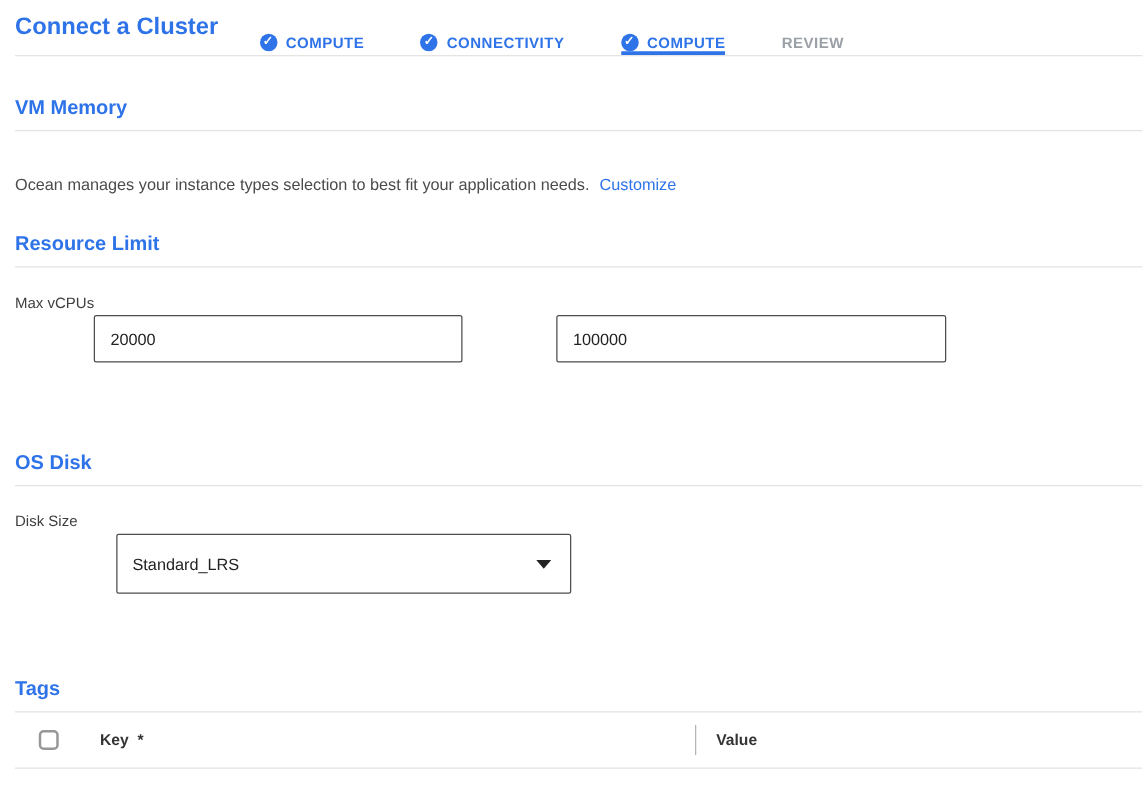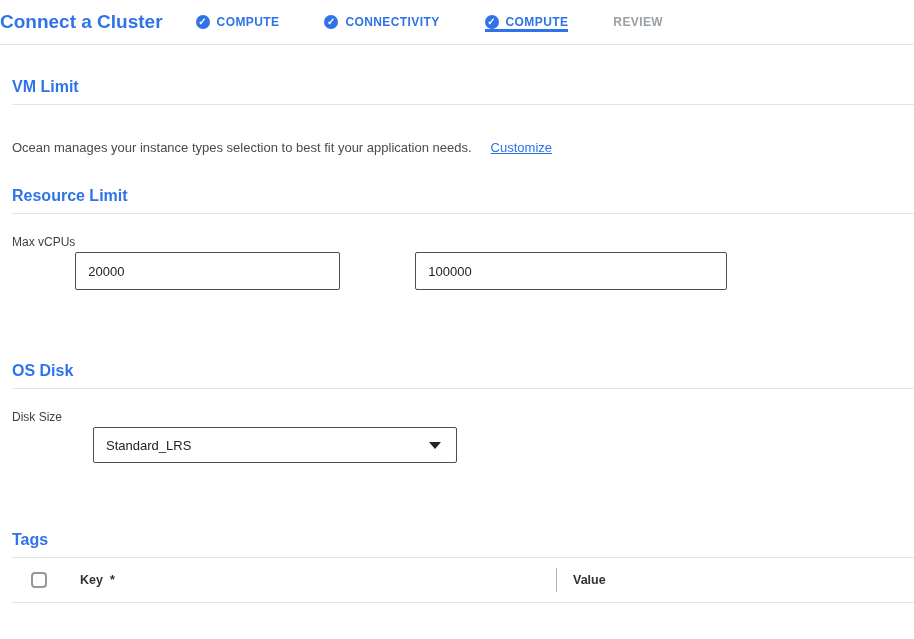--- a/index.html
+++ b/index.html
@@ -7,22 +7,23 @@
   body {
     width: 914px; height: 639px;
     background: #ffffff;
     font-family: "Liberation Sans", sans-serif;
     overflow: hidden;
     color: #3b3b3b;
   }
 
   
   .header {
-    display: flex; align-items: center;
+    display: flex; align-items: flex-end;
     height: 45px;
+    margin-left: 12px;
     border-bottom: 1px solid #e4e4e4;
   }
   .page-title {
     font-size: 19px; font-weight: 700;
     color: #2e73e8;
     align-self: center;
     white-space: nowrap;
   }
   .tabs { display: flex; margin-left: 33px; }
   .tab {
@@ -59,42 +60,41 @@
   .mt-rl   { margin-top: 32px; }
   .mt-os   { margin-top: 72px; }
   .mt-tags { margin-top: 68px; }
 
   .description {
     margin: 35px 0 0 12px;
     font-size: 13px; color: #4b4b4b;
   }
   .link {
     color: #2e73e8;
-    text-decoration: underline;
-    margin-left: 19px;
+    margin-left: 8px;
     cursor: pointer;
   }
 
   .fields-row { display: flex; margin-top: 21px; margin-left: 12px; }
   .field { display: flex; flex-direction: row; margin-right: 31px; }
   .field-label { font-size: 12px; color: #3f3f3f; }
   .text-input {
     margin-top: 17px;
-    height: 38px; width: 265px;
+    height: 38px; width: 295px;
     border: 1px solid #4d4d4d; border-radius: 2px;
     padding: 0 12px;
     font-size: 13px; color: #222222;
     font-family: "Liberation Sans", sans-serif;
     background: #ffffff;
     outline: none;
   }
   .wide { width: 312px; margin-left: 44px; }
   .select-box {
     margin-top: 17px;
-    height: 36px; width: 364px;
+    height: 48px; width: 364px;
     border: 1px solid #4d4d4d; border-radius: 2px;
     padding: 0 15px 0 12px;
     display: flex; align-items: center; justify-content: space-between;
     font-size: 13px; color: #222222;
     cursor: pointer;
     background: #ffffff;
   }
   .caret-down {
     width: 0; height: 0;
     border-left: 6px solid transparent;
@@ -147,21 +147,21 @@
     <div class="tab active">
       <span class="check-icon">✓</span>
       <span>COMPUTE</span>
     </div>
     <div class="tab upcoming">
       <span>REVIEW</span>
     </div>
   </div>
 </div>
 
-<div class="section-title mt-vm">VM Limit</div>
+<div class="section-title mt-vm">VM Memory</div>
 <div class="description">
   <span>Ocean manages your instance types selection to best fit your application needs.</span><span class="link">Customize</span>
 </div>
 
 <div class="section-title mt-rl">Resource Limit</div>
 <div class="fields-row">
   <div class="field">
     <label class="field-label">Max vCPUs</label>
     <input class="text-input" type="text" value="20000" style="">
   </div>

